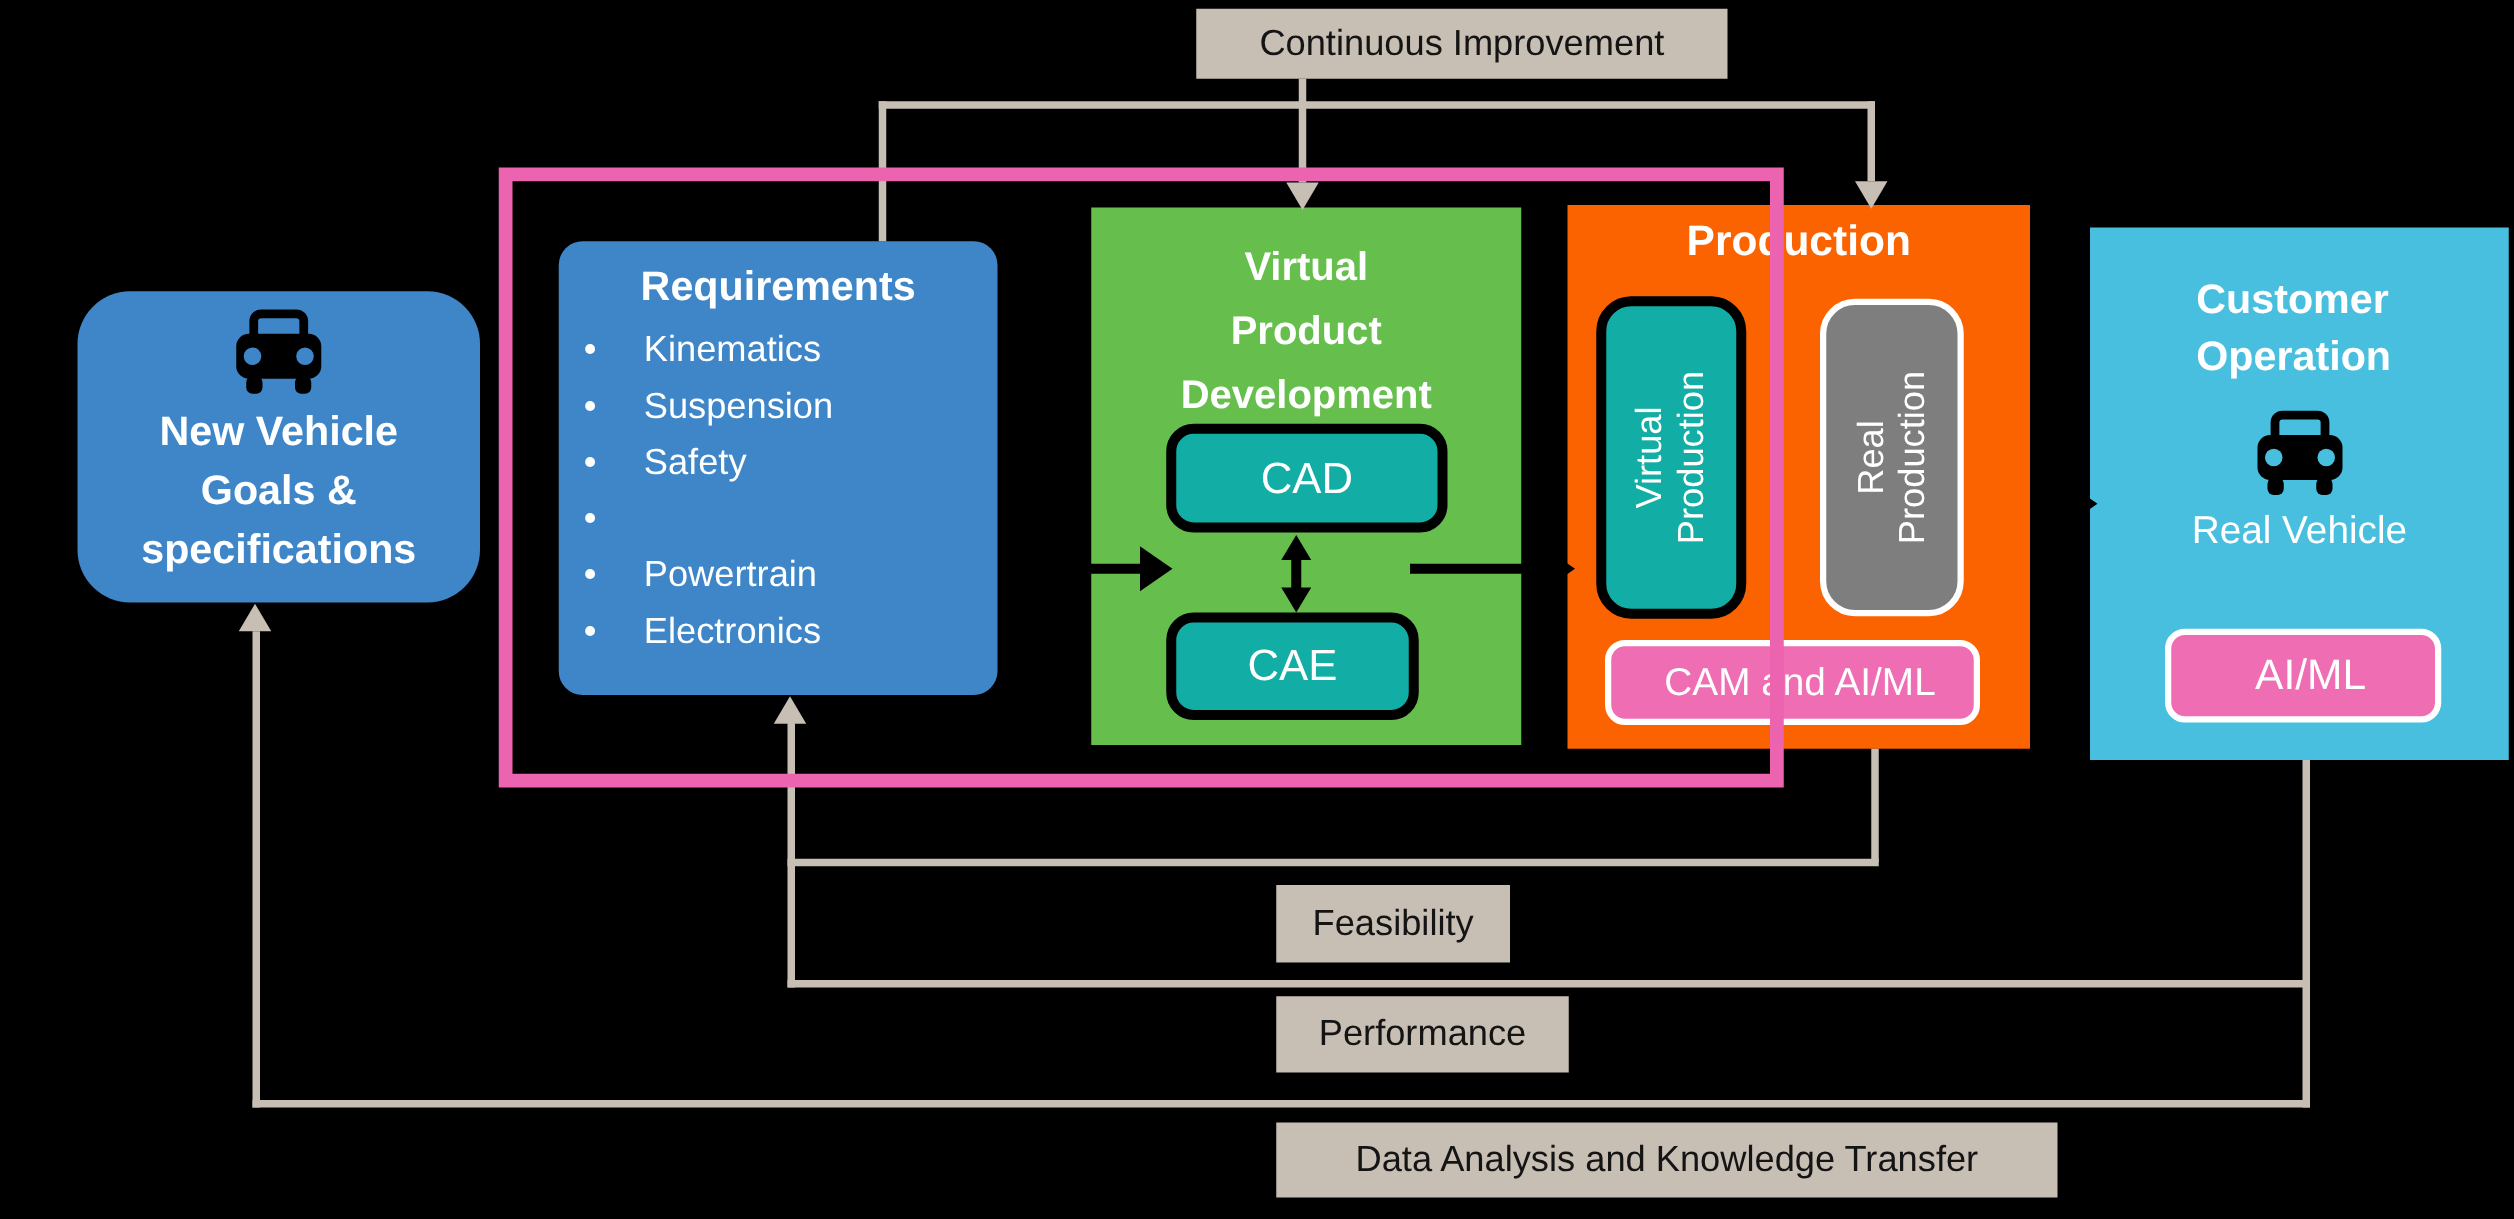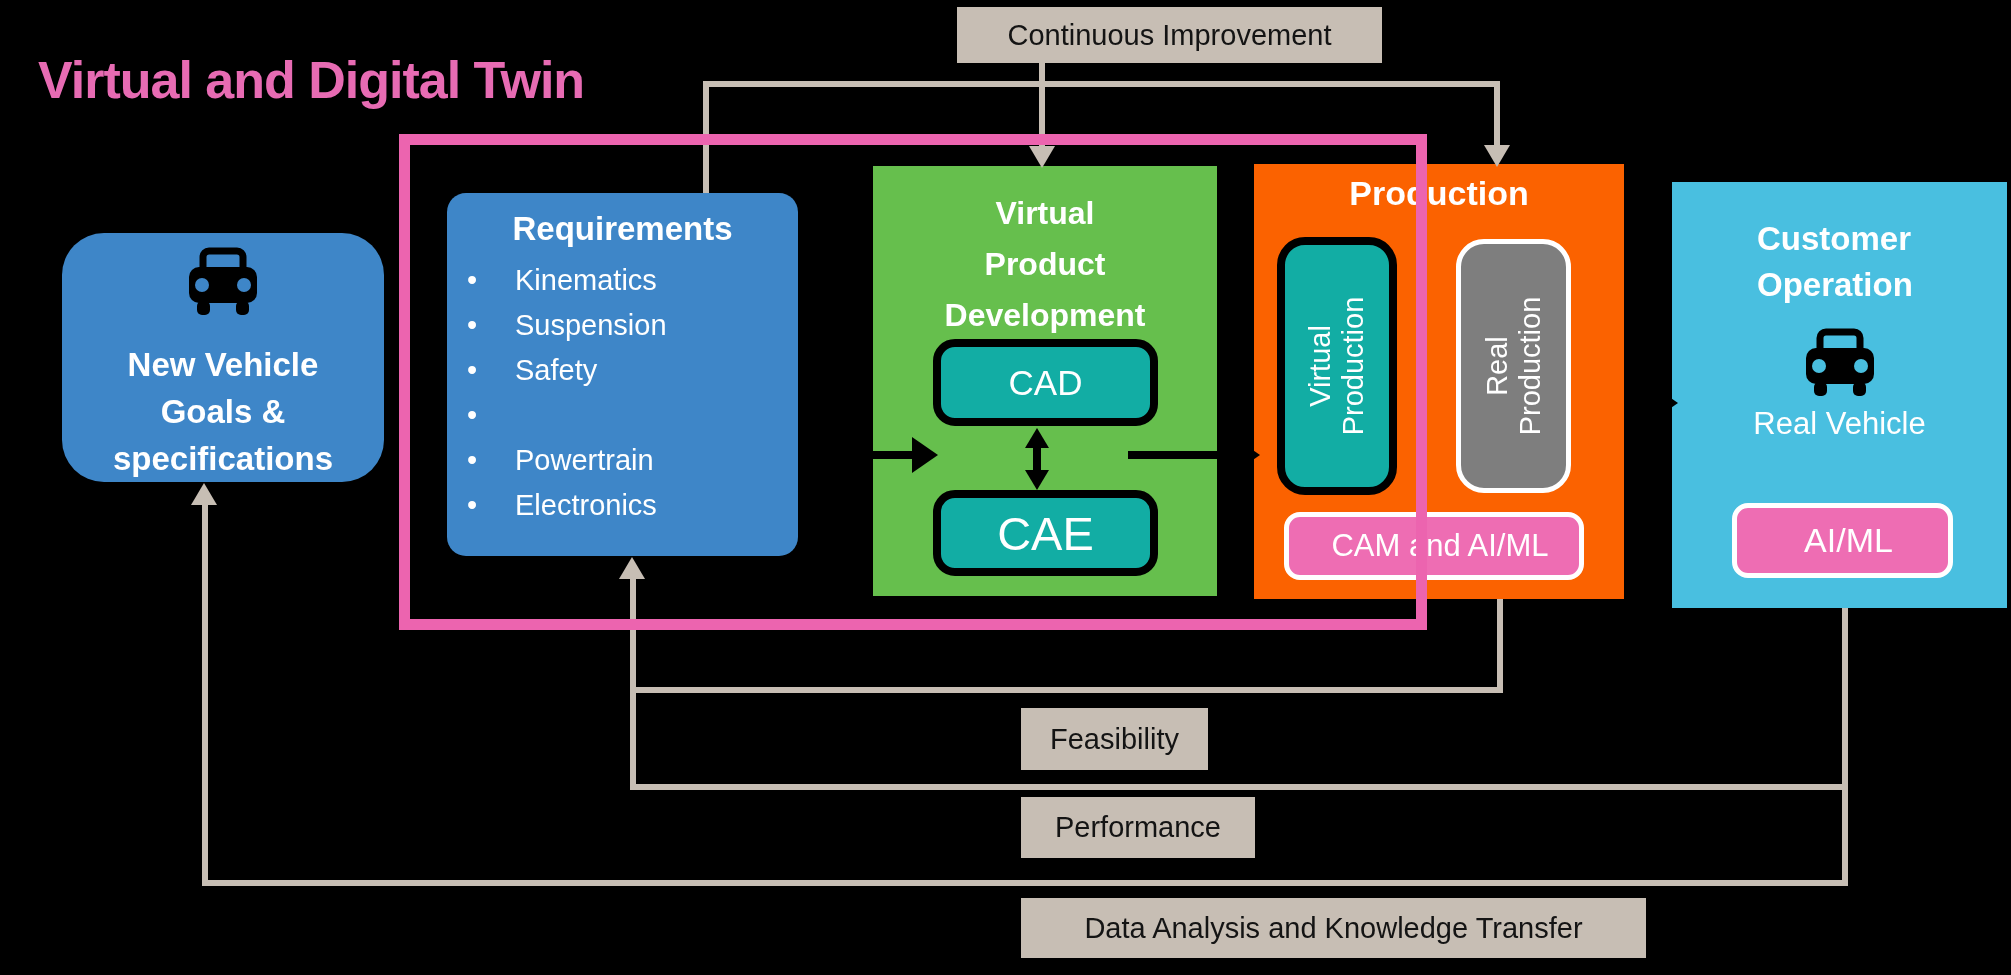--- a/index.html
+++ b/index.html
@@ -46,34 +46,34 @@
   .twin-rect { left:399px; top:134px; width:1028px; height:496px; border:11px solid #EC64AF; z-index:6; pointer-events:none; }
 
   
   .stage { z-index:2; color:#fff; }
   .box-nv  { left:62px;  top:233px; width:322px; height:249px; background:#3E86C8; border-radius:42px; text-align:center; }
   .box-req { left:447px; top:193px; width:351px; height:363px; background:#3E86C8; border-radius:19px; }
   .box-vpd { left:873px; top:166px; width:344px; height:430px; background:#66BF4D; text-align:center; }
   .box-prod{ left:1254px;top:164px; width:370px; height:435px; background:#FB6200; text-align:center; }
   .box-cust{ left:1672px;top:182px; width:335px; height:426px; background:#49BFE0; }
 
-  .nv-lines { margin-top:24px; font-size:33px; font-weight:bold; line-height:47px; }
+  .nv-lines { margin-top:4px; font-size:33px; font-weight:bold; line-height:47px; }
   .car { display:block; margin:14px auto 0; }
 
   .req-title { text-align:center; margin-top:17px; font-size:33px; font-weight:bold; }
   .req-list { margin-top:10px; padding-left:20px; }
   .req-item { display:flex; font-size:29px; line-height:45px; }
   .req-item .dot::before { content:"\2022"; }
   .req-item .dot { width:20px; }
   .req-item .btxt { margin-left:28px; }
 
   .vpd-title { margin-top:22px; font-size:32px; font-weight:bold; line-height:51px; }
   .mini { background:#12ADA4; color:#fff; display:flex; align-items:center; justify-content:center; z-index:4; }
   .box-cad { left:933px; top:339px; width:225px; height:87px; border:8px solid #000; border-radius:22px; font-size:35px; }
-  .box-cae { left:933px; top:490px; width:225px; height:86px; border:8px solid #000; border-radius:22px; font-size:47px; }
+  .box-cae { left:933px; top:490px; width:202px; height:86px; border:8px solid #000; border-radius:22px; font-size:35px; }
 
   
   .bl { background:#000; z-index:4; }
   .b-a1 { left:800px;  top:451px; width:112px; height:8px; }
   .b-a2 { left:1128px; top:451px; width:106px; height:8px; }
   .b-a3 { left:1624px; top:399px; width:28px;  height:8px; }
   .btri-r { width:0; height:0; border-top:18px solid transparent; border-bottom:18px solid transparent; border-left:26px solid #000; z-index:4; }
   .bh-a1 { left:912px;  top:437px; }
   .bh-a2 { left:1234px; top:437px; }
   .bh-a3 { left:1652px; top:385px; }
@@ -92,21 +92,20 @@
 
   .cust-title { margin:34px 0 0 85px; font-size:33px; font-weight:bold; line-height:46px; color:#fff; }
   .cust-car { display:block; margin:20px auto 0; }
   .real-vehicle { text-align:center; margin-top:8px; font-size:31px; color:#fff; }
 </style>
 </head>
 <body>
 
 <div class="canvas">
 
-  <div class="abs title">Virtual and Digital Twin</div>
 
   <div class="abs chip chip-ci">
     <span>Continuous Improvement</span>
   </div>
 
   <div class="abs tl l-ci-v"></div>
   <div class="abs tl l-main-h"></div>
   <div class="abs tl l-left-v"></div>
   <div class="abs tl l-prod-v"></div>
   <div class="abs tri tri-down ah-green"></div>

